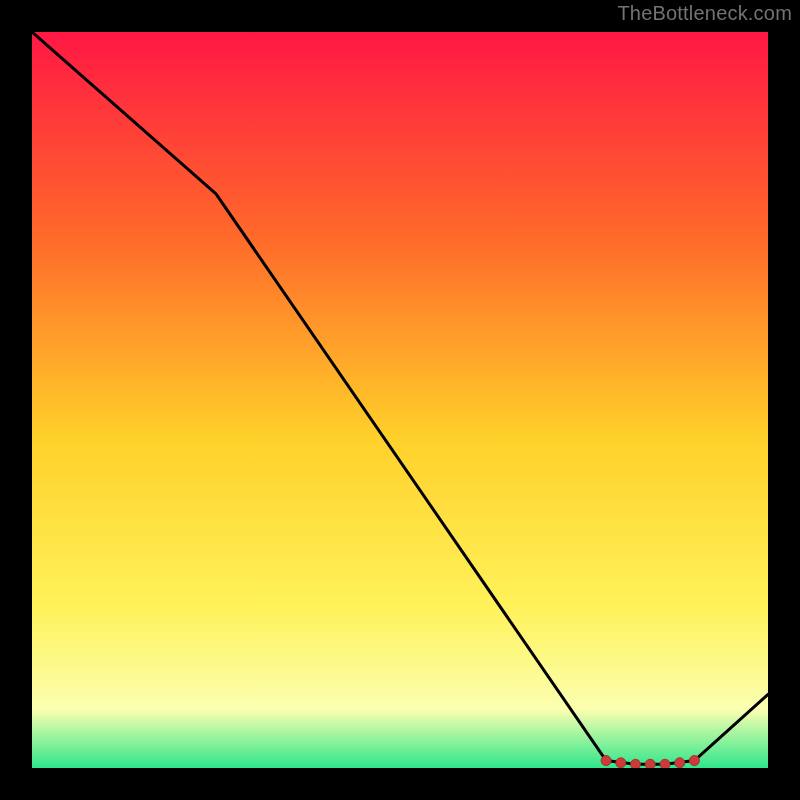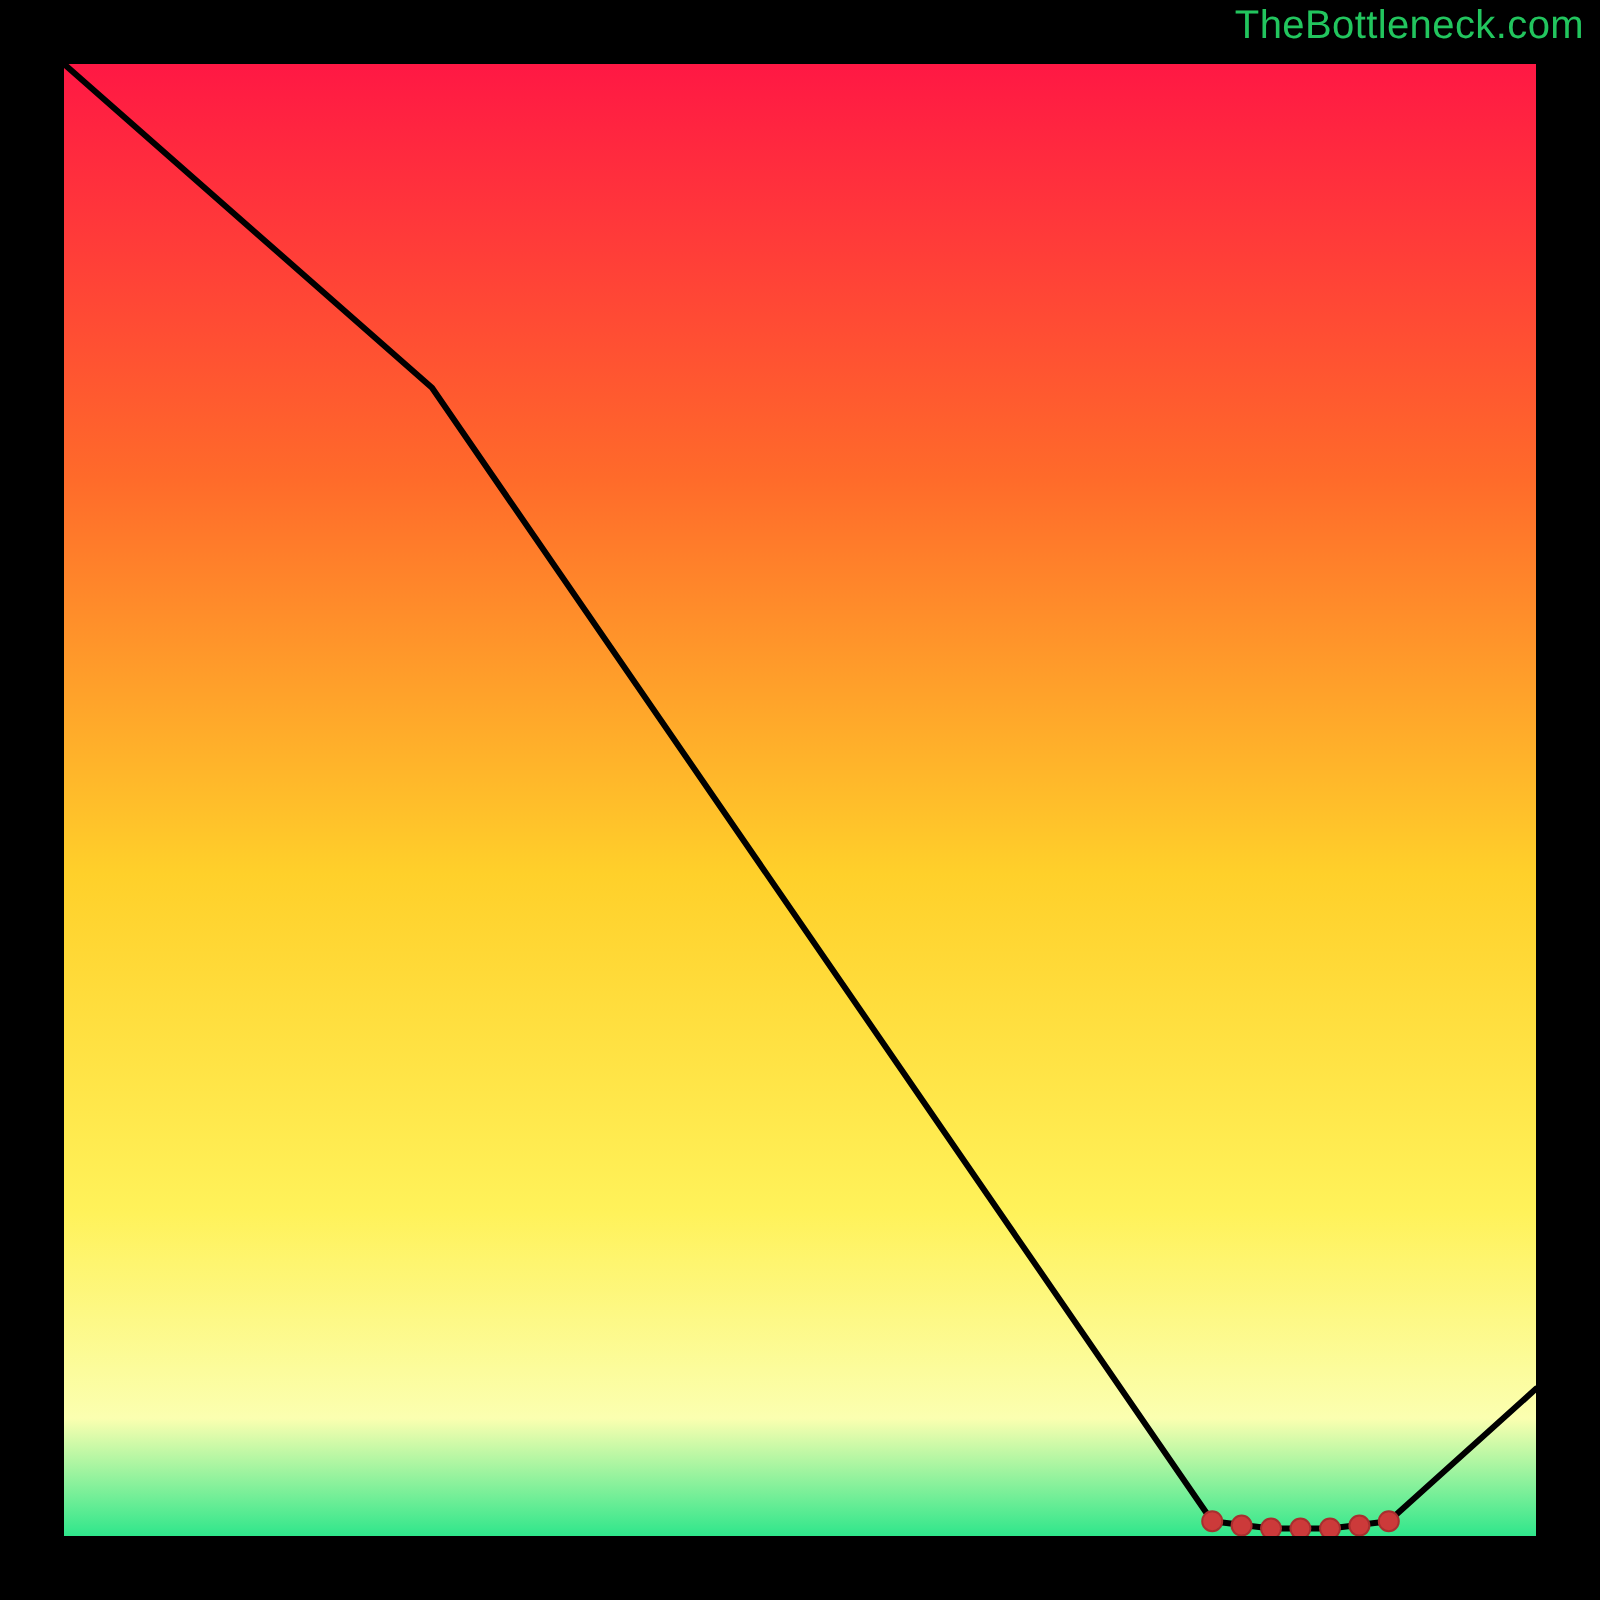--- a/index.html
+++ b/index.html
@@ -16,21 +16,21 @@
     left: 0;
     top: 0;
     width: 800px;
     height: 800px;
     background: #000;
   }
   .watermark {
     position: absolute;
     top: 2px;
     right: 8px;
-    color: #22c55e;
+    color: #737373;
     font-size: 20px;
     font-weight: 500;
     letter-spacing: 0.2px;
   }
   .plot-area {
     position: absolute;
     left: 32px;
     top: 32px;
     width: 736px;
     height: 736px;

